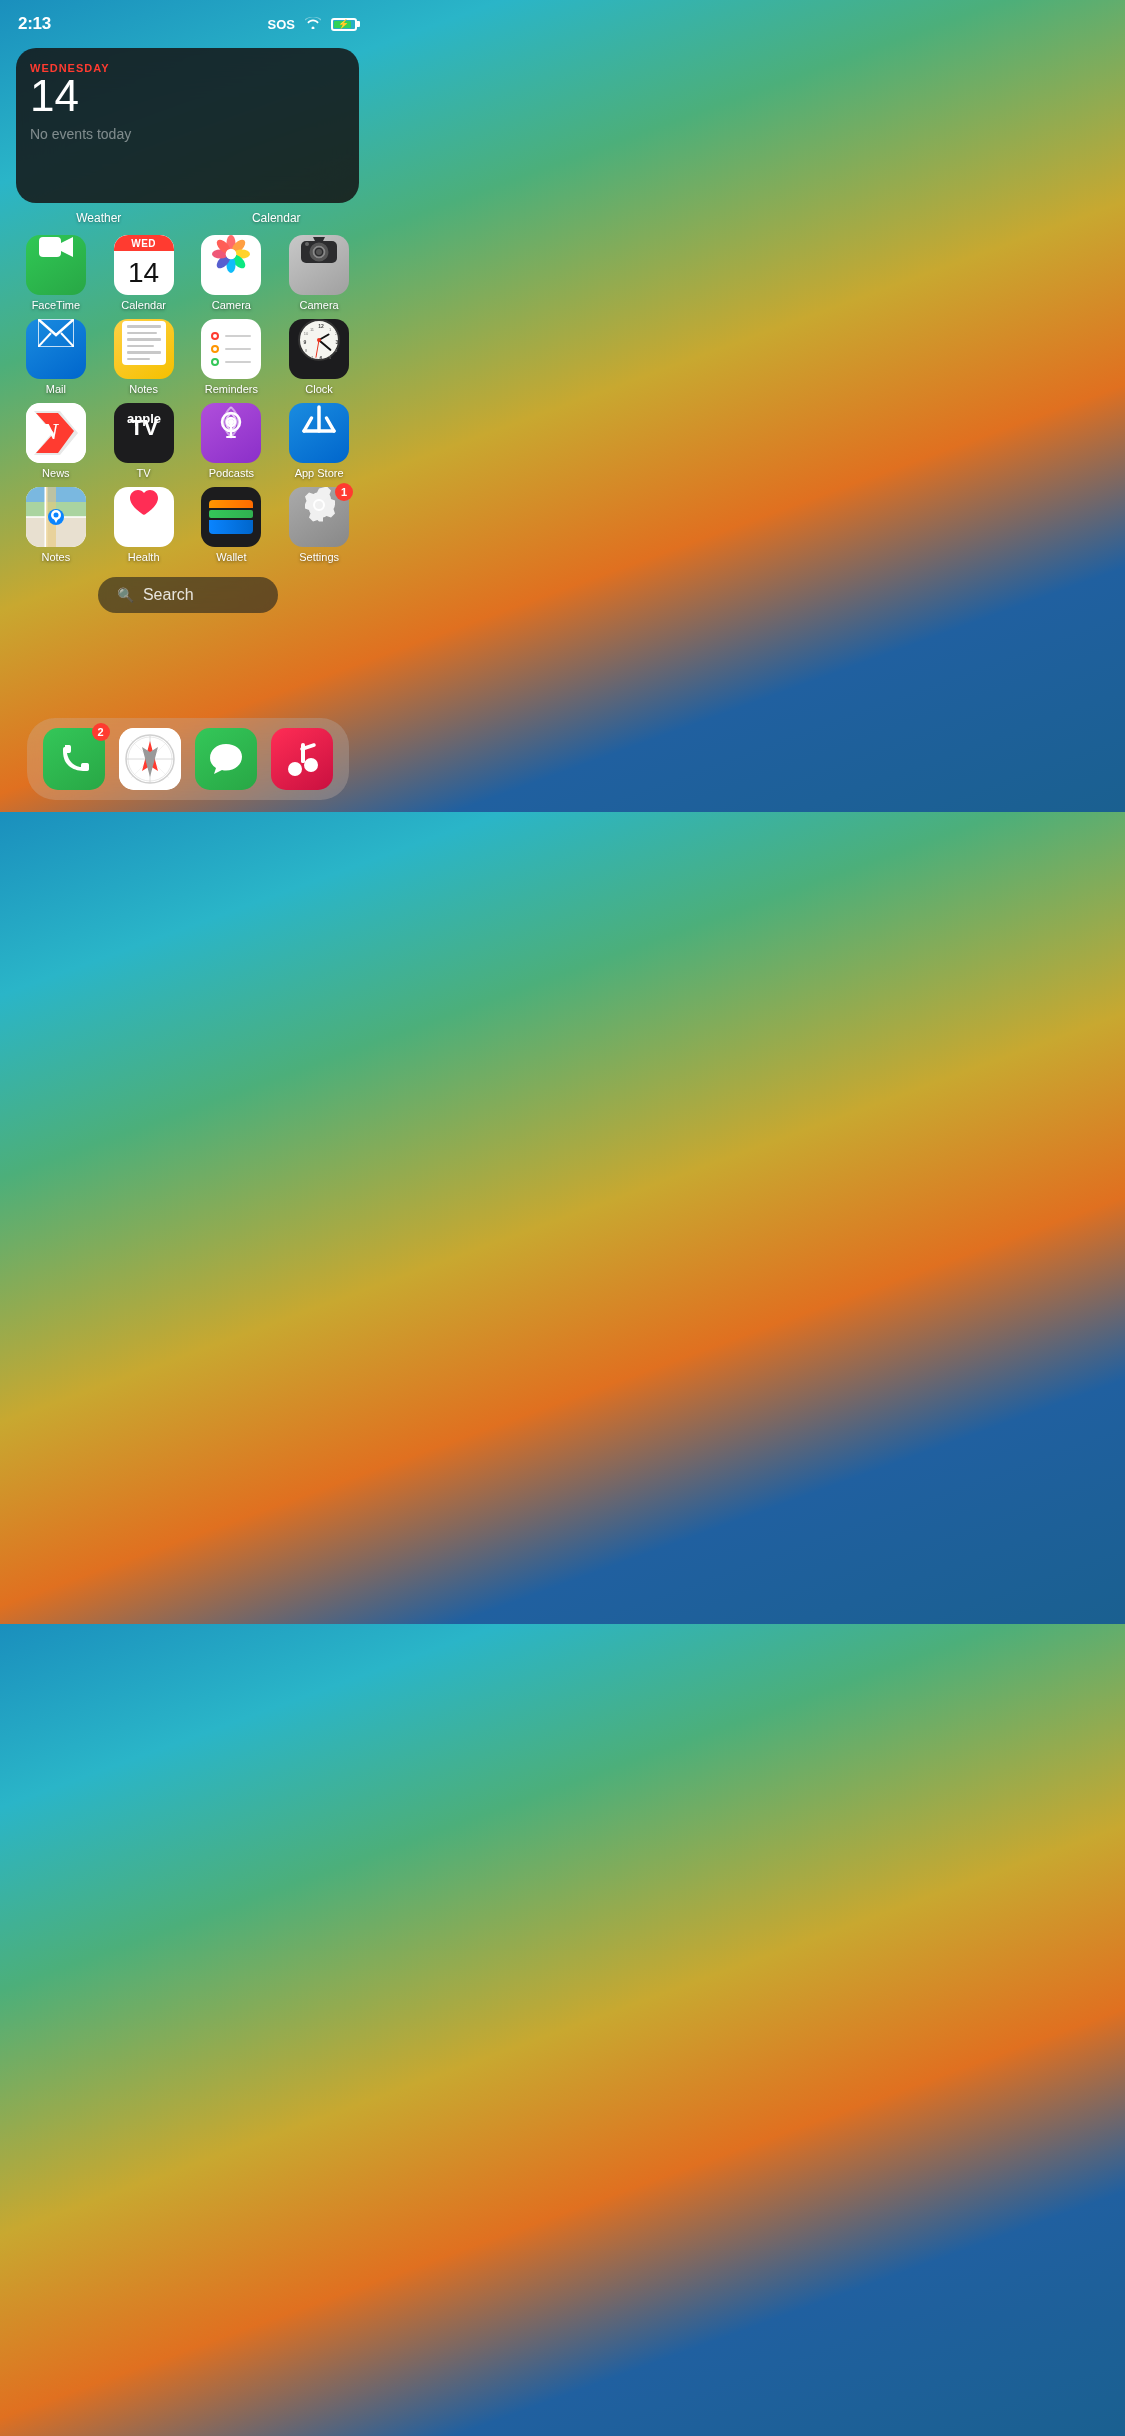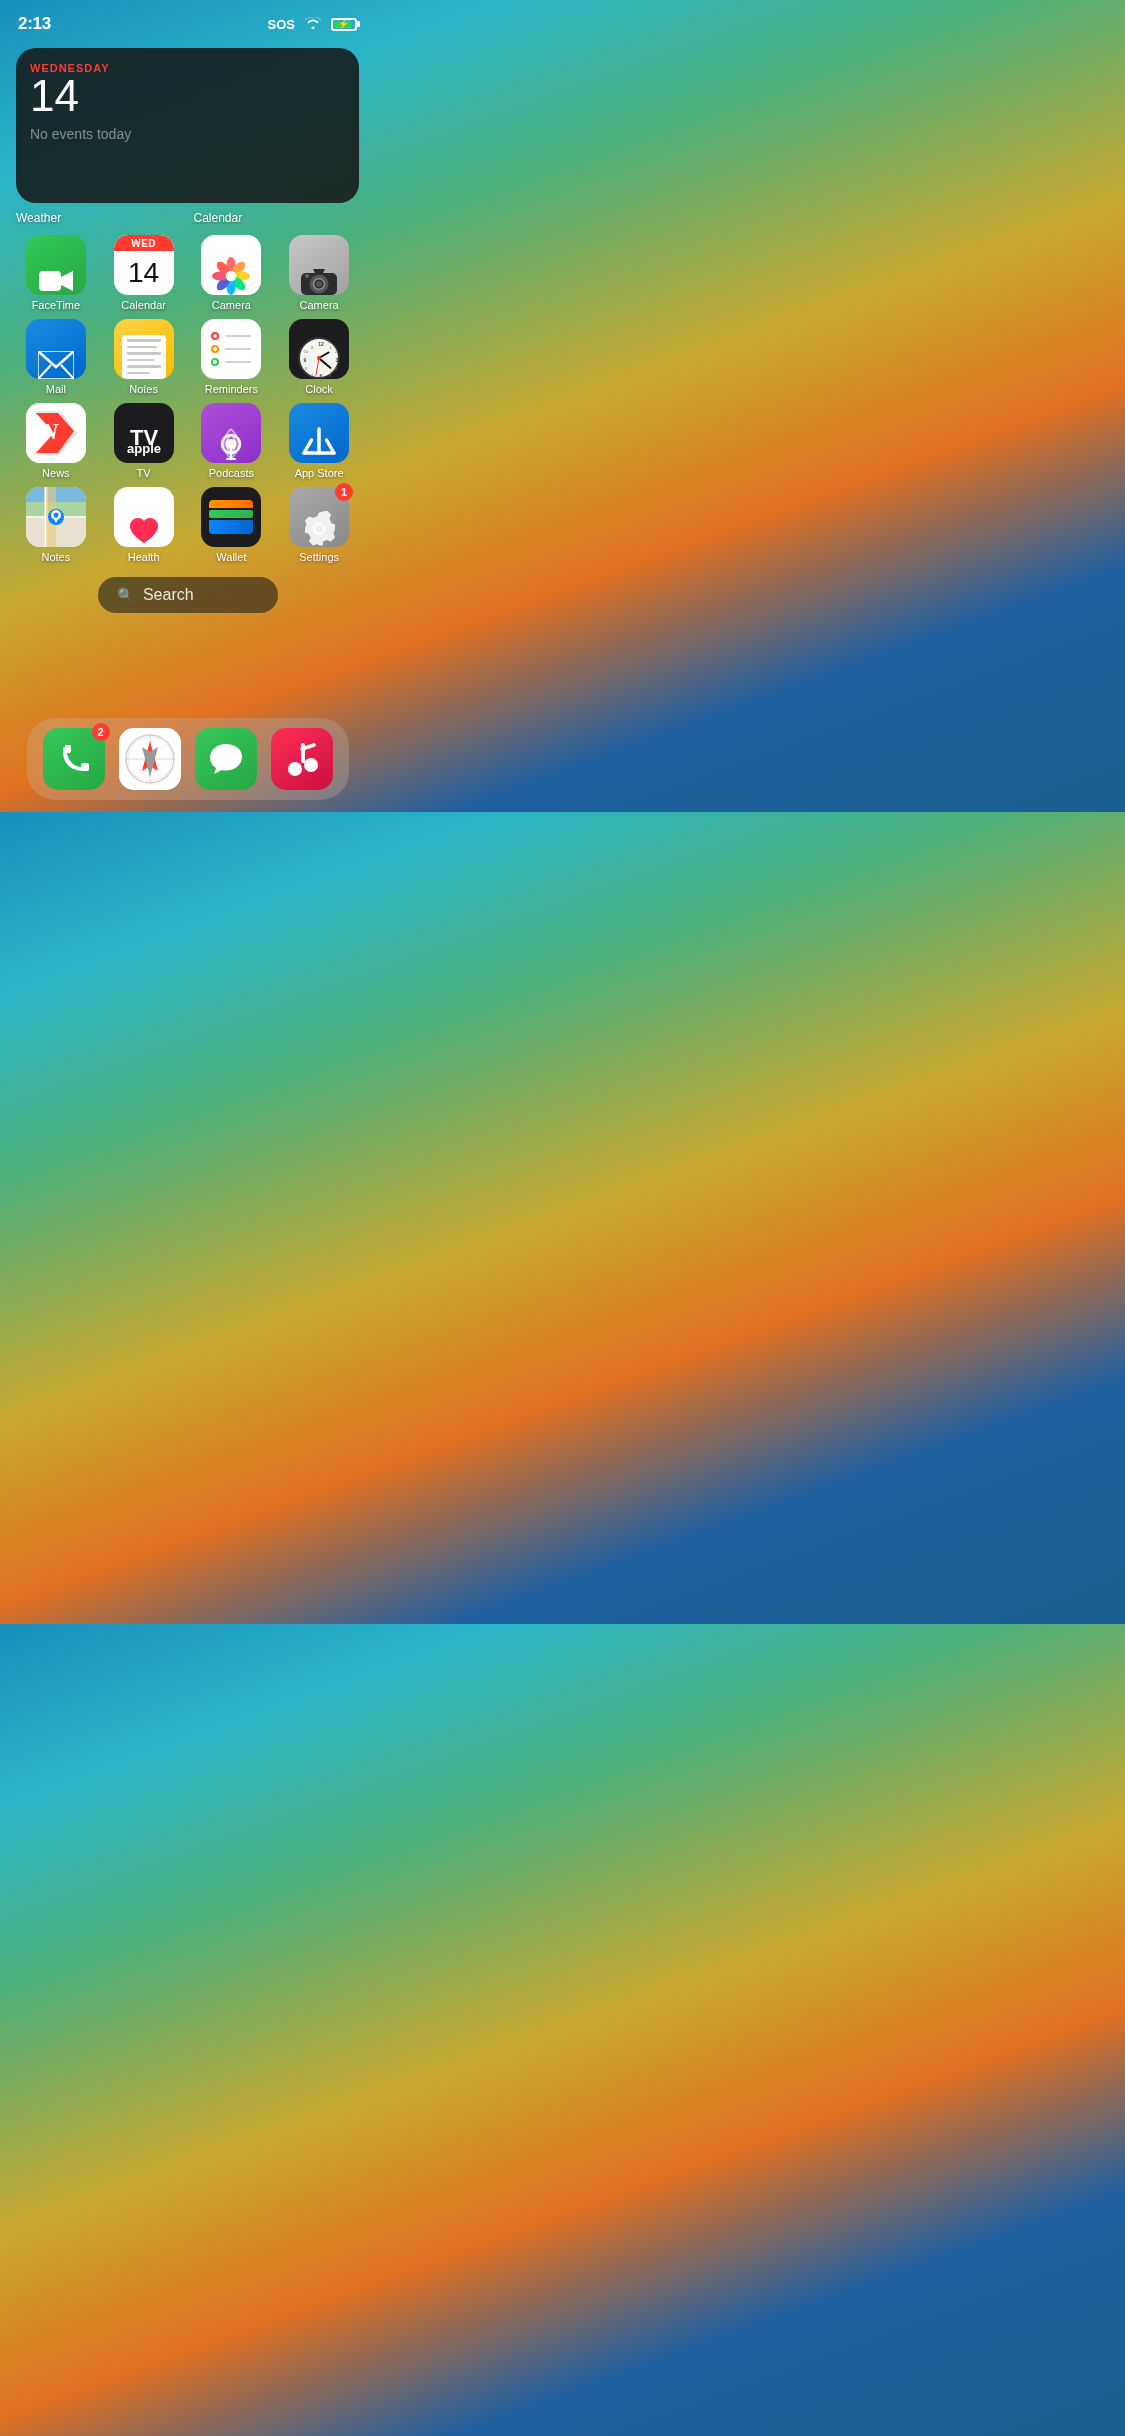--- a/index.html
+++ b/index.html
@@ -140,20 +140,21 @@
       font-size: 14px;
       font-weight: 400;
     }
     .widget-labels {
       display: flex;
       padding: 4px 16px 6px;
       gap: 12px;
     }
     .widget-label {
       flex: 1;
+      text-align: center;
       color: white;
       font-size: 12px;
       font-weight: 400;
       text-shadow: 0 1px 3px rgba(0,0,0,0.4);
     }
 
     
     .app-grid {
       display: grid;
       grid-template-columns: repeat(4, 1fr);
@@ -170,21 +171,21 @@
     .app-icon-wrap {
       position: relative;
       width: 60px;
       height: 60px;
     }
     .app-icon {
       width: 60px;
       height: 60px;
       border-radius: 14px;
       display: flex;
-      align-items: flex-end;
+      align-items: flex-start;
       justify-content: center;
       font-size: 28px;
       overflow: hidden;
       position: relative;
     }
     .app-label {
       color: white;
       font-size: 11px;
       text-align: center;
       text-shadow: 0 1px 3px rgba(0,0,0,0.5);

